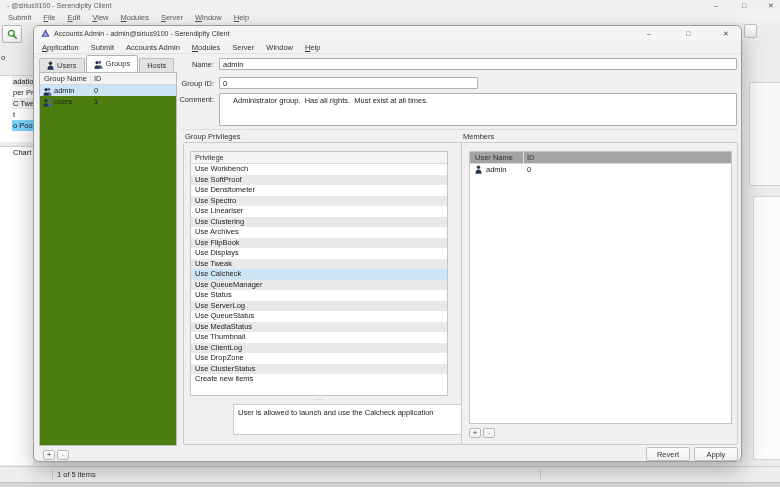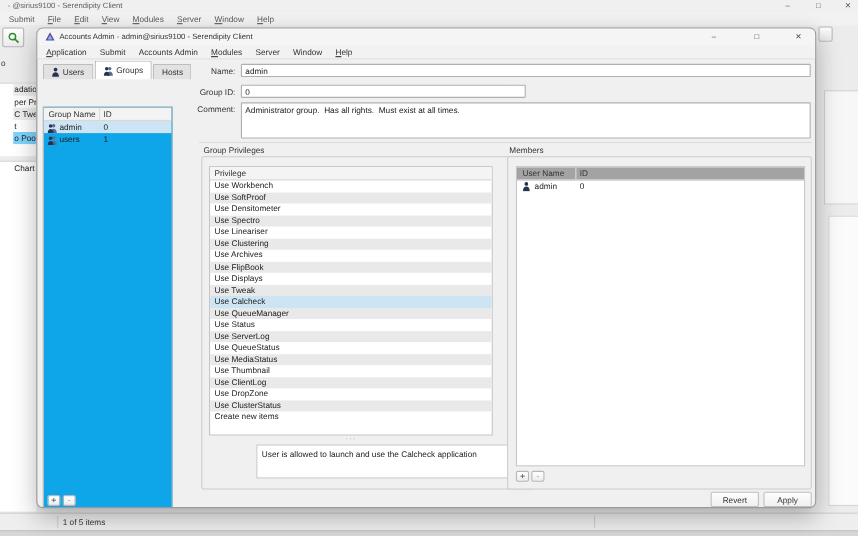--- a/index.html
+++ b/index.html
@@ -47,39 +47,39 @@
   .d-menubar{left:0;top:15px;width:709px;height:13px;display:flex;align-items:center;padding-left:2px;
              box-sizing:border-box;border-bottom:1px solid #e2e2e2;background:#f2f2f2;}
   .d-menubar .menu-item{color:#333;}
 
   
   .tabbar{left:5px;top:30px;height:16px;display:flex;align-items:flex-end;}
   .tab{height:13px;line-height:13px;padding:0 7px;background:#e2e2e2;border:1px solid #bdbdbd;border-bottom:none;
        border-radius:2px 2px 0 0;font-size:7.5px;color:#333;display:flex;align-items:center;gap:3px;margin-right:1px;}
   .tab.active{height:16px;line-height:16px;background:#ffffff;border-color:#b0b0b0;position:relative;z-index:2;}
   .tabicon{display:inline-flex;}
-  .listframe{left:5px;top:46px;width:118px;height:374px;background:#0ea5e9;border:1px solid #b9b9b9;box-sizing:border-box;overflow:hidden;margin-top:25px;}
+  .listframe{left:5px;top:46px;width:138px;height:374px;background:#4d7c0f;border:1px solid #b9b9b9;box-sizing:border-box;overflow:hidden;}
   .lheader{position:relative;height:11px;background:#f3f3f3;border-bottom:1px solid #d8d8d8;font-size:7.5px;color:#333;}
   .lheader .h1{position:absolute;left:4px;top:1px;}
   .lheader .h2{position:absolute;left:54px;top:1px;}
   .lheader .colsep{position:absolute;left:50px;top:0;width:1px;height:11px;background:#dcdcdc;}
   .trow{position:relative;height:11px;font-size:7.5px;color:#222;}
   .trow.sel{background:#cde4f5;}
   .trow .ricon{position:absolute;left:3px;top:2px;display:inline-flex;}
   .trow .c-name{position:absolute;left:14px;top:1px;}
   .trow .c-id{position:absolute;left:54px;top:1px;}
   .mini-btn{width:12px;height:10px;background:linear-gradient(#fff,#ececec);border:1px solid #b7b7b7;border-radius:2px;
             font-size:8px;line-height:8px;text-align:center;color:#444;box-sizing:border-box;}
   .mini-btn.dim{color:#a5a5a5;}
 
   
   .flabel{width:62px;text-align:right;font-size:7.5px;color:#333;}
   .finput{background:#fff;border:1px solid #b0b0b0;border-radius:1px;font-size:7.5px;color:#222;
           padding:0 3px;box-sizing:border-box;font-family:"Liberation Sans",sans-serif;}
-  .fcomment{white-space:pre-wrap;line-height:9px;padding:2px 3px;}
+  .fcomment{white-space:pre-wrap;line-height:9px;padding:2px 13px;}
   .hline{left:147px;top:103px;width:557px;height:1px;background:#dcdcdc;}
 
   
   .gbox{border:1px solid #cccccc;border-radius:2px;background:#f0f0f0;box-sizing:border-box;}
   .gbox-label{font-size:7.5px;color:#333;}
   .wframe{position:absolute;background:#ffffff;border:1px solid #c5c5c5;box-sizing:border-box;overflow:hidden;}
   .pheader{height:11px;line-height:11px;background:#f4f4f4;border-bottom:1px solid #d8d8d8;padding-left:4px;font-size:7.5px;color:#333;}
   .prow{height:10.5px;line-height:10.5px;padding-left:4px;font-size:7.5px;color:#222;white-space:nowrap;}
   .prow.even{background:#e9e9e9;}
   .prow.psel{background:#cde4f5;}

